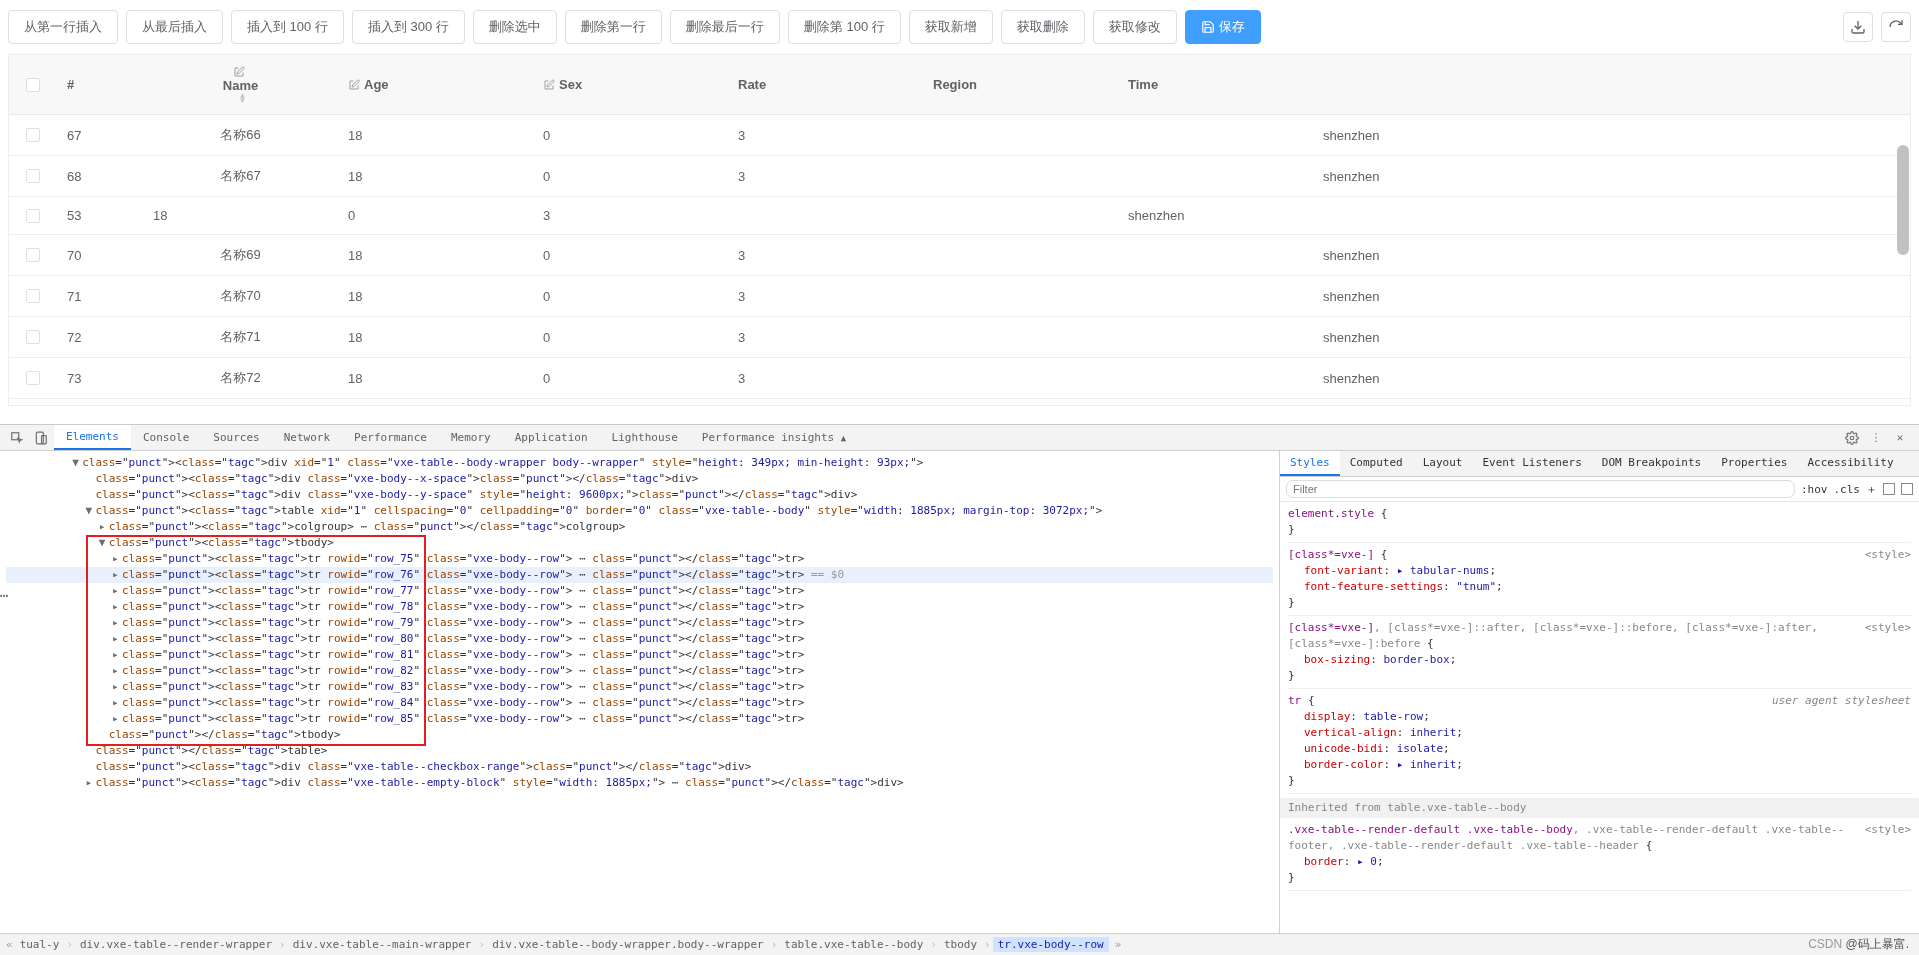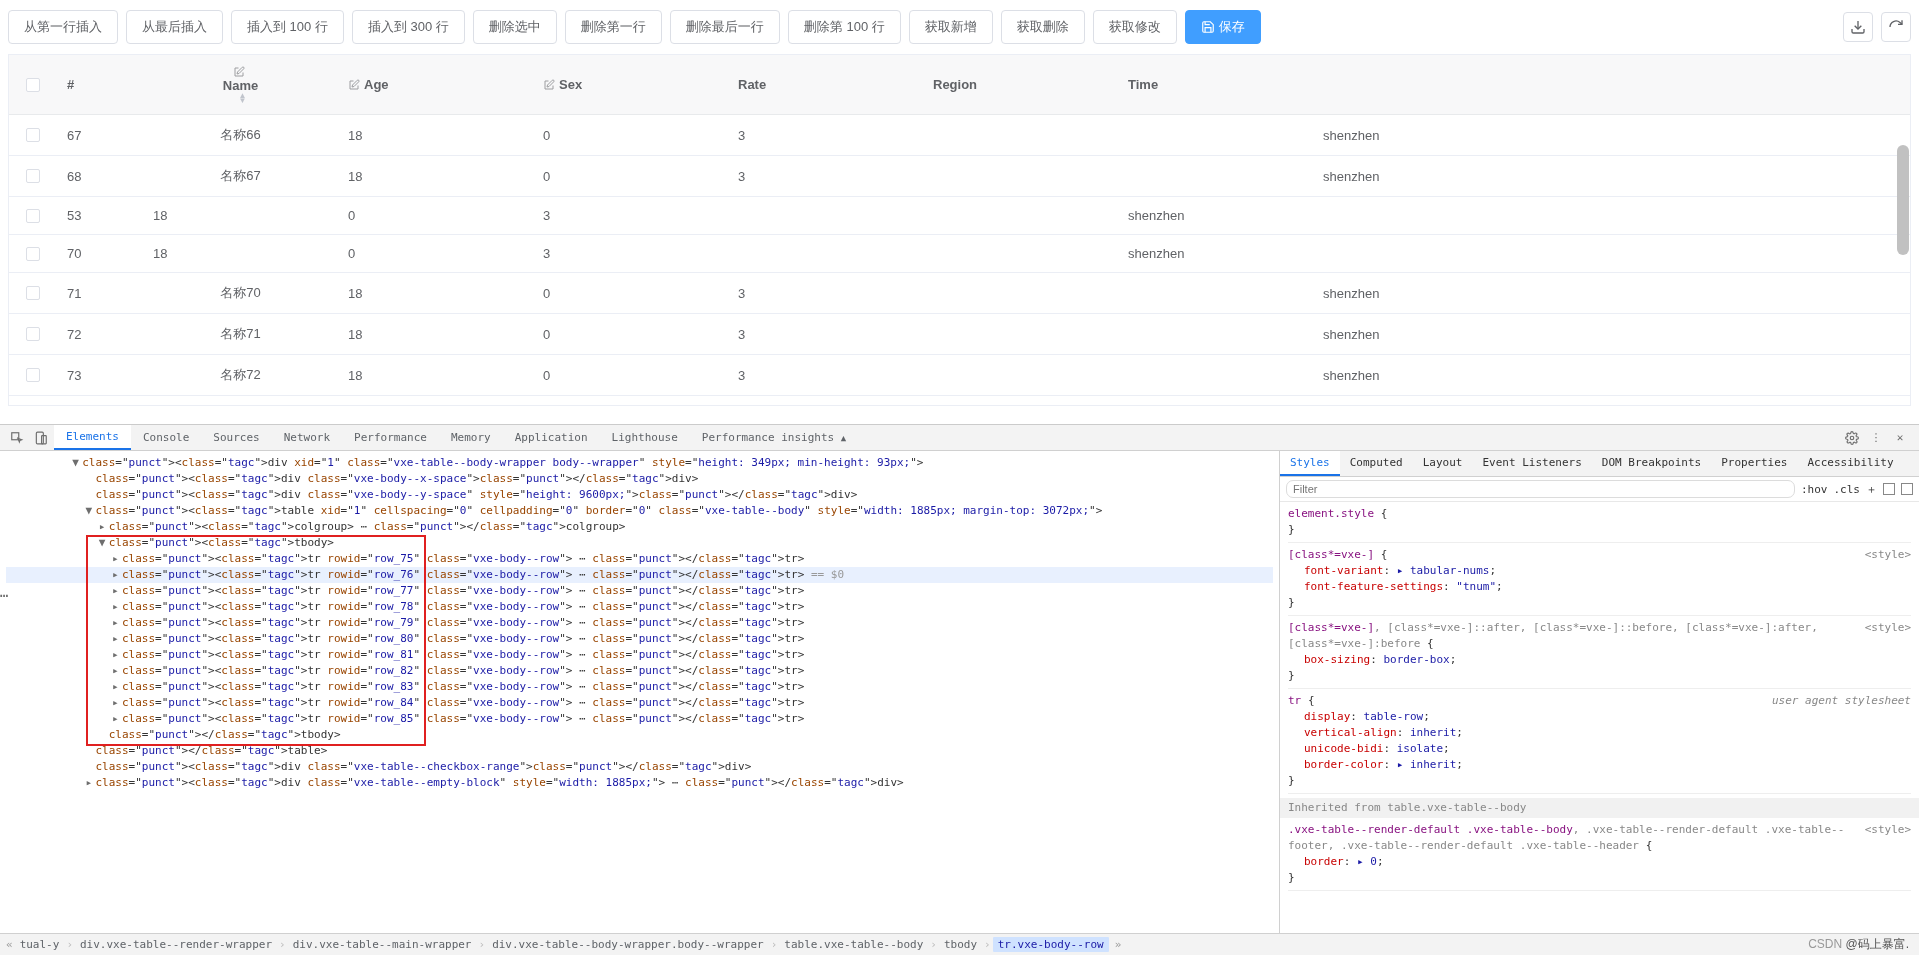--- a/index.html
+++ b/index.html
@@ -174,20 +174,21 @@
   <div class="td col-rate">3</div>
   <div class="td col-region"></div>
   <div class="td col-time"></div>
   <div class="td col-addr">shenzhen</div>
         </div>
         <div class="trow">
           <div class="td col-check">
             <span class="checkbox"></span>
           </div>
   <div class="td col-idx">70</div>
+  <div class="td col-name">名称69</div>
   <div class="td col-age">18</div>
   <div class="td col-sex">0</div>
   <div class="td col-rate">3</div>
   <div class="td col-region"></div>
   <div class="td col-time"></div>
   <div class="td col-addr">shenzhen</div>
         </div>
         <div class="trow">
           <div class="td col-check">
             <span class="checkbox"></span>

